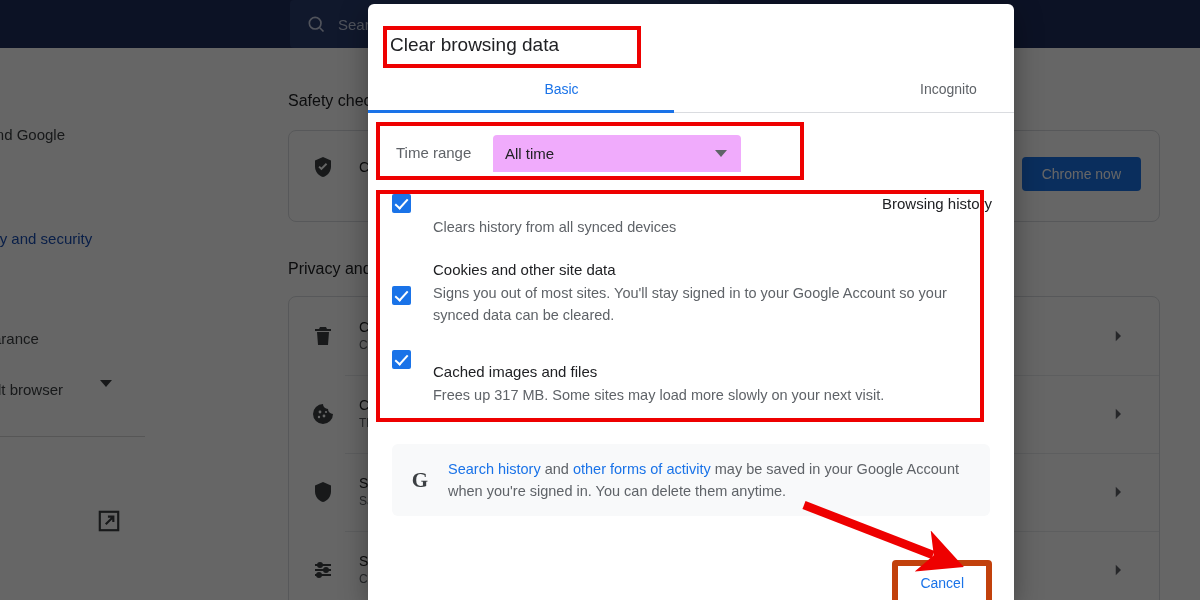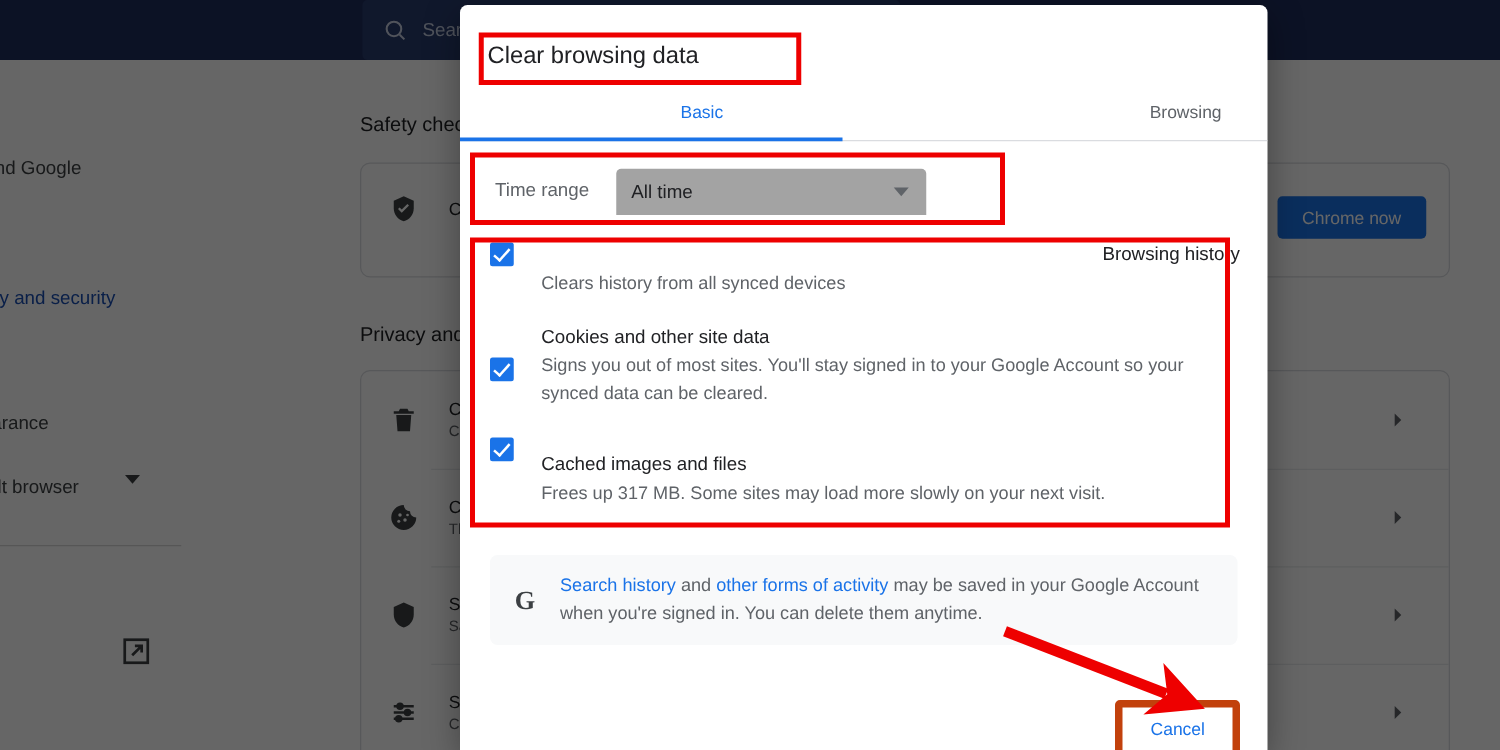--- a/index.html
+++ b/index.html
@@ -105,21 +105,21 @@
     position: absolute; left: 0; top: 106px; width: 306px; height: 3px;
     background: #1a73e8;
   }
 
   .tr-label {
     position: absolute; left: 28px; top: 140px;
     font-size: 15px; color: #5f6368; white-space: nowrap;
   }
   .tr-select {
     position: absolute; left: 125px; top: 131px; width: 248px; height: 37px;
-    background: #a3a3a3; border-radius: 4px 4px 0 0;
+    background: #f0abfc; border-radius: 4px 4px 0 0;
     display: flex; align-items: center; padding: 0 10px 0 12px;
   }
   .tr-value { font-size: 15px; color: #202124; flex: 1 1 auto; }
   .tr-caret {
     width: 0; height: 0; border-left: 6px solid transparent;
     border-right: 6px solid transparent; border-top: 7px solid #5f6368;
     margin-right: 4px;
   }
 
   .opts { position: absolute; left: 0px; top: 190px; width: 646px; }
@@ -295,21 +295,21 @@
   </div>
 
   <div class="scrim"></div>
 
   <div class="dialog">
 
     <div class="dlg-title">Clear browsing data</div>
 
     <div class="dlg-tabs">
       <div class="dlg-tab active">Basic</div>
-      <div class="dlg-tab">Browsing</div>
+      <div class="dlg-tab">Incognito</div>
     </div>
     <div class="dlg-tabs-baseline"></div>
     <div class="dlg-tab-underline"></div>
 
     <div class="tr-label">Time range</div>
     <div class="tr-select">
       <span class="tr-value">All time</span>
       <span class="tr-caret"></span>
     </div>
 

